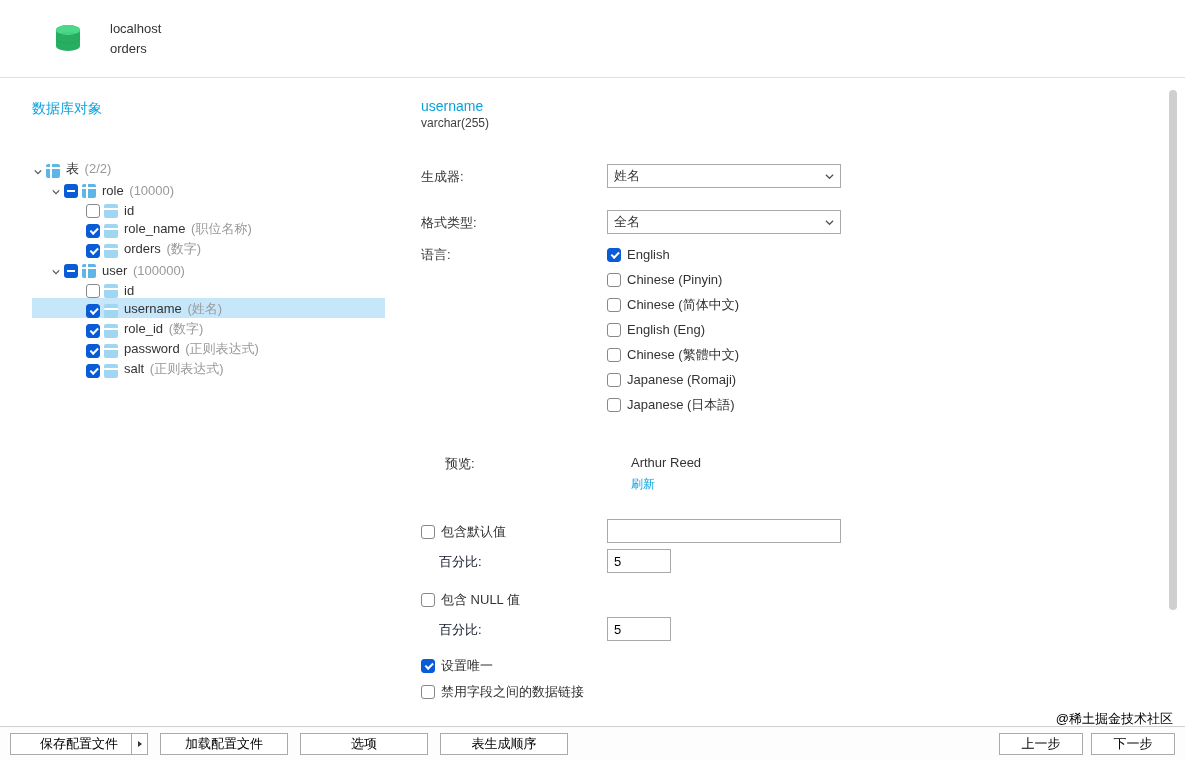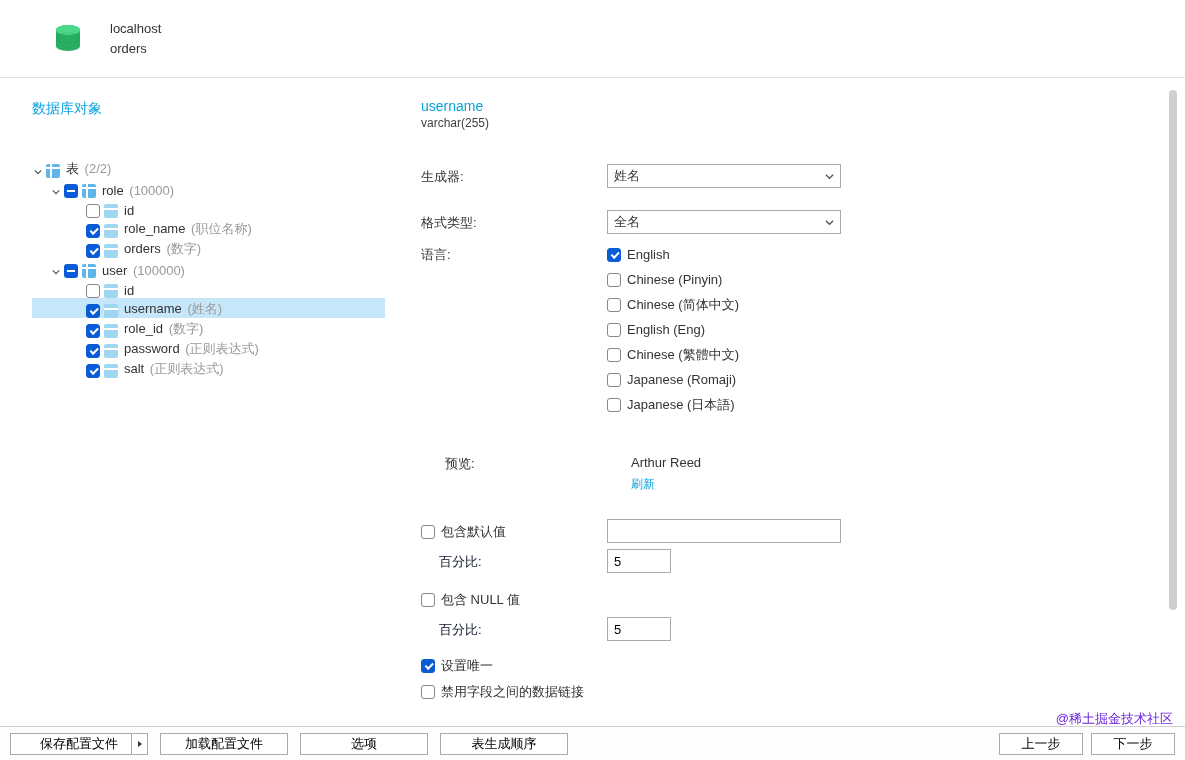--- a/index.html
+++ b/index.html
@@ -115,21 +115,21 @@
   .btn-split .drop {
     position:absolute; right:0; top:0; bottom:0; width:16px; border-left:1px solid #aaa;
     display:flex; align-items:center; justify-content:center;
   }
   .btn-split .drop svg{ width:6px; height:8px; }
   .footer .btn.mid { width:128px; margin-right:12px; justify-content:center;}
   .footer-spacer { flex:1; }
   .footer .btn.nav { width:84px; margin-left:8px; justify-content:center;}
 
   .watermark {
-    position:fixed; right:12px; bottom:32px; color:#6d28d9; font-size:13px; pointer-events:none;
+    position:fixed; right:12px; bottom:32px; color:#000000; font-size:13px; pointer-events:none;
   }
 </style>
 </head>
 <body>
 
 <div class="header">
   <div class="db-cylinder">
     <svg viewBox="0 0 32 32">
       <ellipse cx="16" cy="7" rx="12" ry="5" fill="#2ecc71"></ellipse>
       <path d="M4 7 v16 a12 5 0 0 0 24 0 V7" fill="#27ae60"></path>

